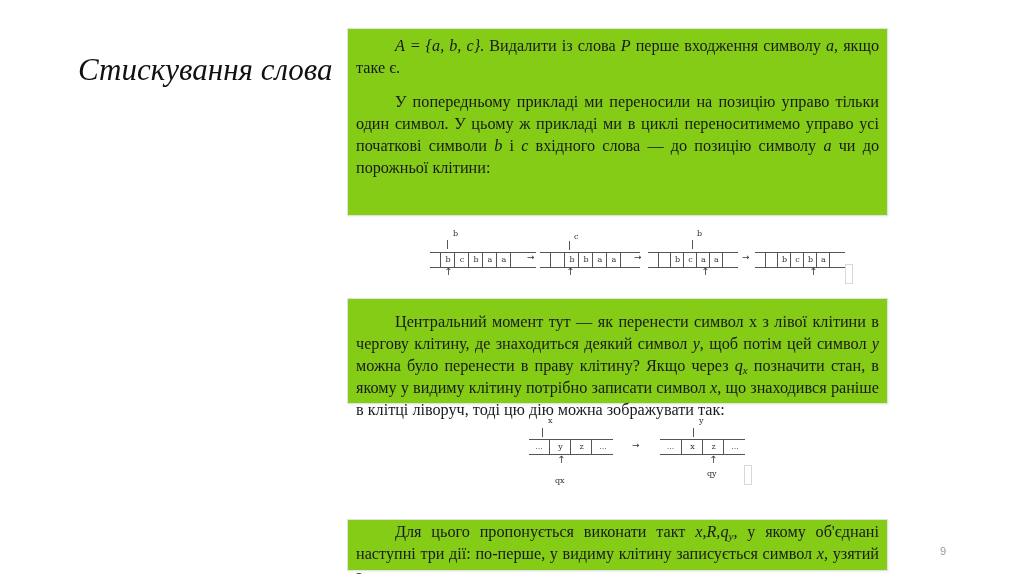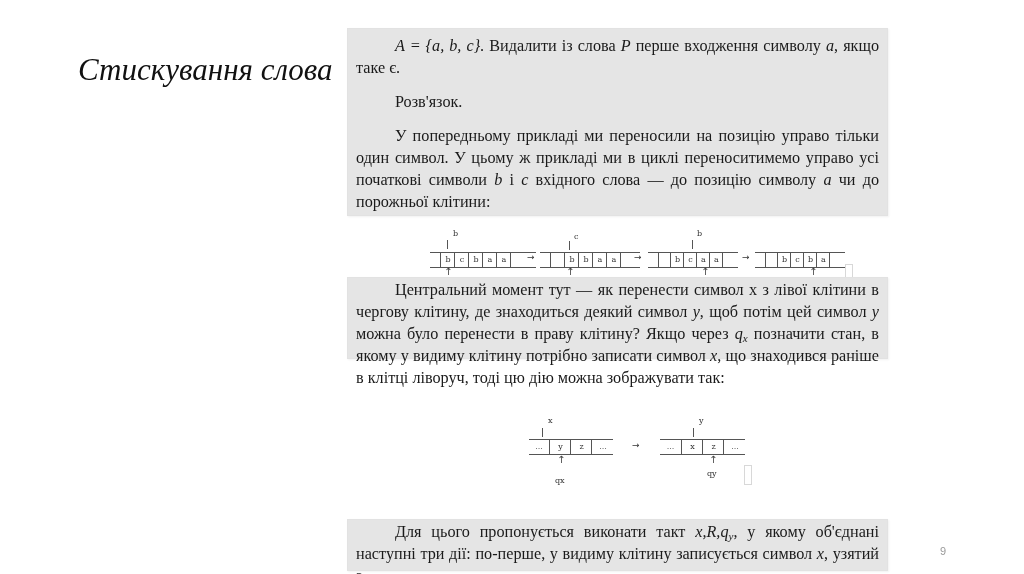--- a/index.html
+++ b/index.html
@@ -10,29 +10,29 @@
   .slide-title {
     position:absolute; left:78px; top:52px;
     font-style:italic; font-size:31px; color:#111;
     font-family: "Liberation Serif", serif;
   }
   .textbox {
     position:absolute; left:347px; width:541px;
     border:1px solid #e2e2e2; box-sizing:border-box;
     box-shadow: 1px 1px 2px rgba(0,0,0,0.06);
     font-size:16.2px; line-height:22px; padding:6px 8px 0 8px;
-    text-align:justify; background:#e5e5e5;
+    text-align:justify; background:#84cc16;
   }
   .textbox p { margin:0; }
   .textbox p.indent { text-indent:39px; }
   .textbox p.gap { margin-top:12px; }
   .m { font-style:italic; }
   sub { font-size:11px; font-style:italic; vertical-align:-3px; line-height:0; }
   #box1 { top:28px; height:188px; }
-  #box2 { top:277px; height:82px; padding-top:1px; }
+  #box2 { top:298px; height:106px; padding-top:12px; }
   #box3 { top:495px; height:52px; padding-top:1px;margin-top:24px; }
 
   
   .tape {
     position:absolute; height:14px;
     border-top:1.4px solid #555; border-bottom:1.4px solid #555;
   }
   .cell {
     position:absolute; top:0; height:14px; border-left:1.2px solid #555;
     font-size:8px; line-height:14px; text-align:center; color:#333;
@@ -46,21 +46,20 @@
   .page-num { position:absolute; left:940px; top:545px; font-size:11px; color:#999;
     font-family:"Liberation Sans", sans-serif; }
 </style>
 </head>
 <body>
 
 <div class="slide-title">Стискування слова</div>
 
 <div class="textbox" id="box1">
   <p class="indent"><span class="m">A = {a, b, c}</span><span>. Видалити із слова </span><span class="m">P</span><span> перше входження символу </span><span class="m">a</span><span>, якщо таке є.</span></p>
-  <p class="indent gap">Розв'язок.</p>
   <p class="indent gap"><span>У попередньому прикладі ми переносили на позицію управо тільки один символ. У цьому ж прикладі ми в циклі переноситимемо управо усі початкові символи </span><span class="m">b</span><span> і </span><span class="m">c</span><span> вхідного слова — до позицію символу </span><span class="m">a</span><span> чи до порожньої клітини:</span></p>
 </div>
 
 <div>
 
   <div class="lbl" style="left:453px;top:229px;">b</div>
   <div class="tick" style="left:447px;top:240px;"></div>
   <div class="tape" style="left:430px;top:252px;width:106px;">
     <div class="cell" style="left:10px;width:14px;">b</div>
     <div class="cell" style="left:24px;width:14px;">c</div>

